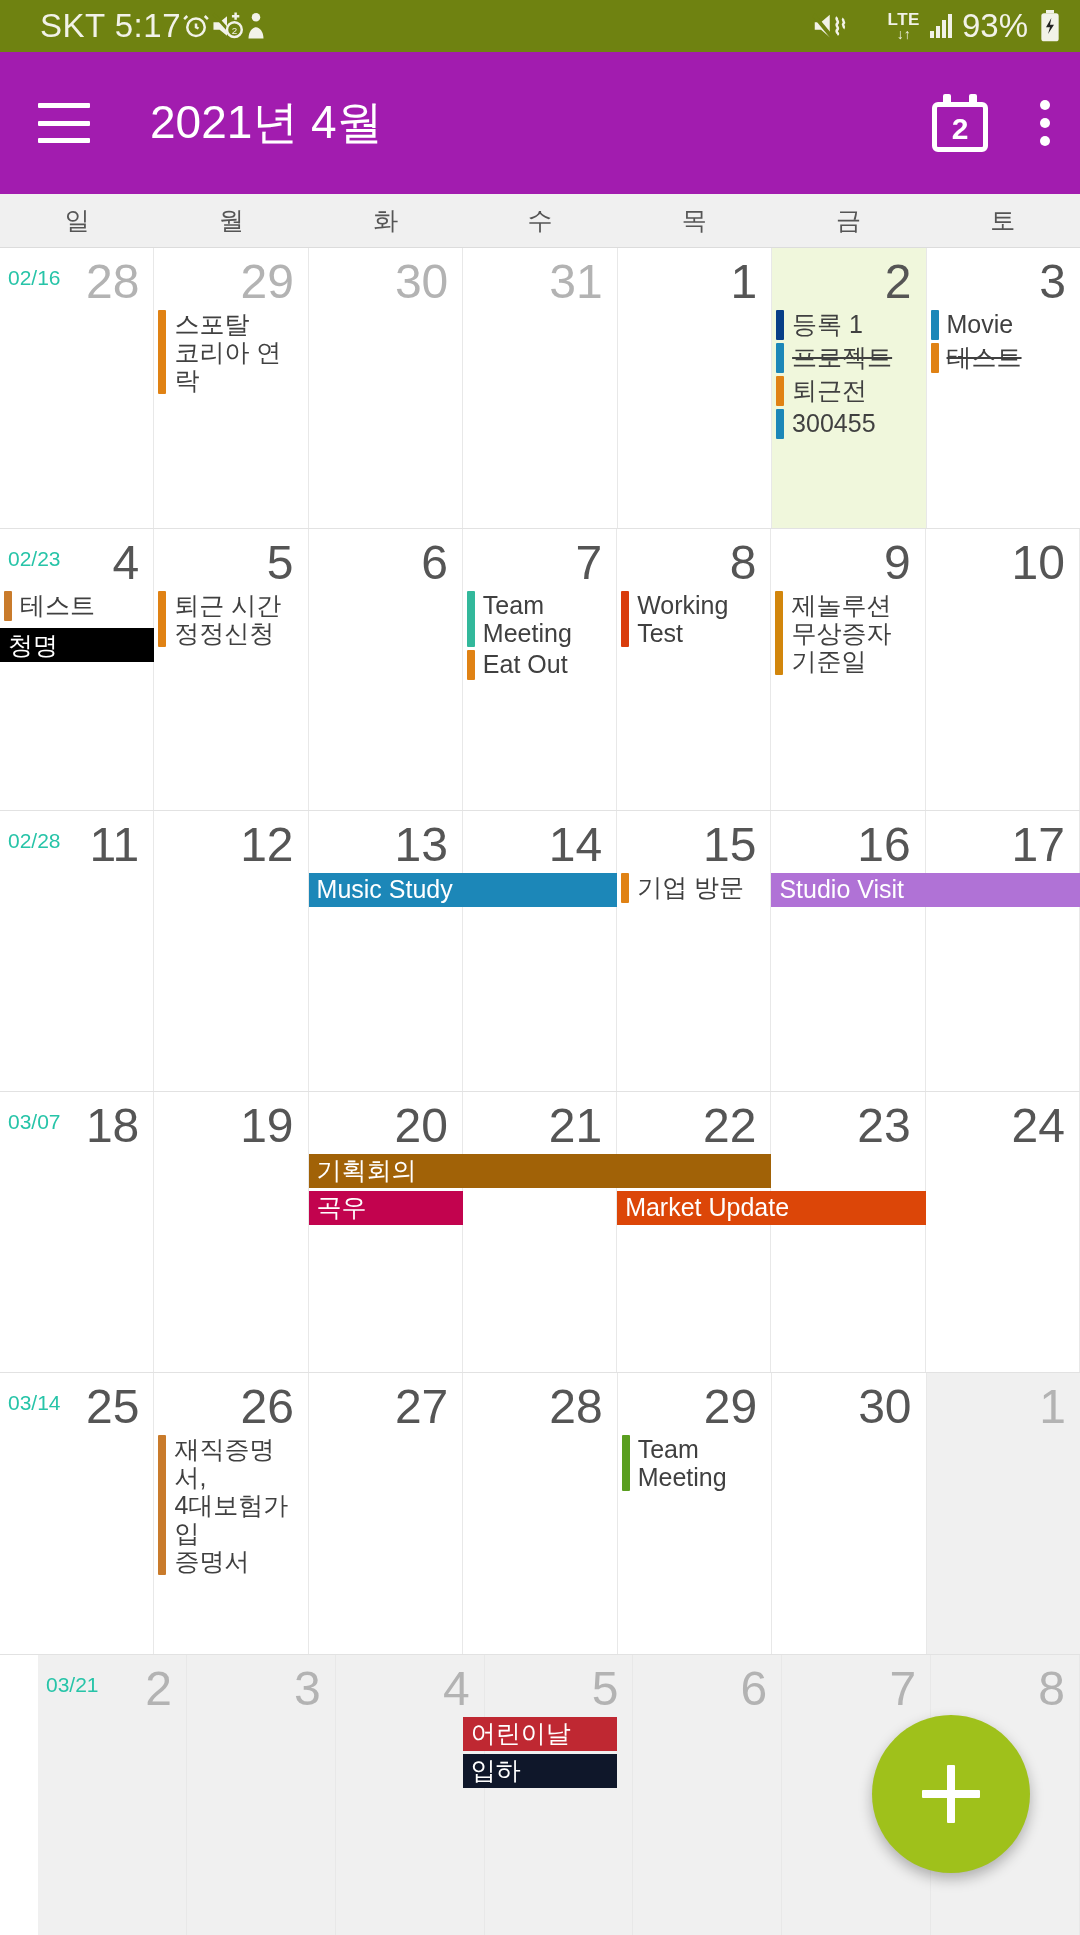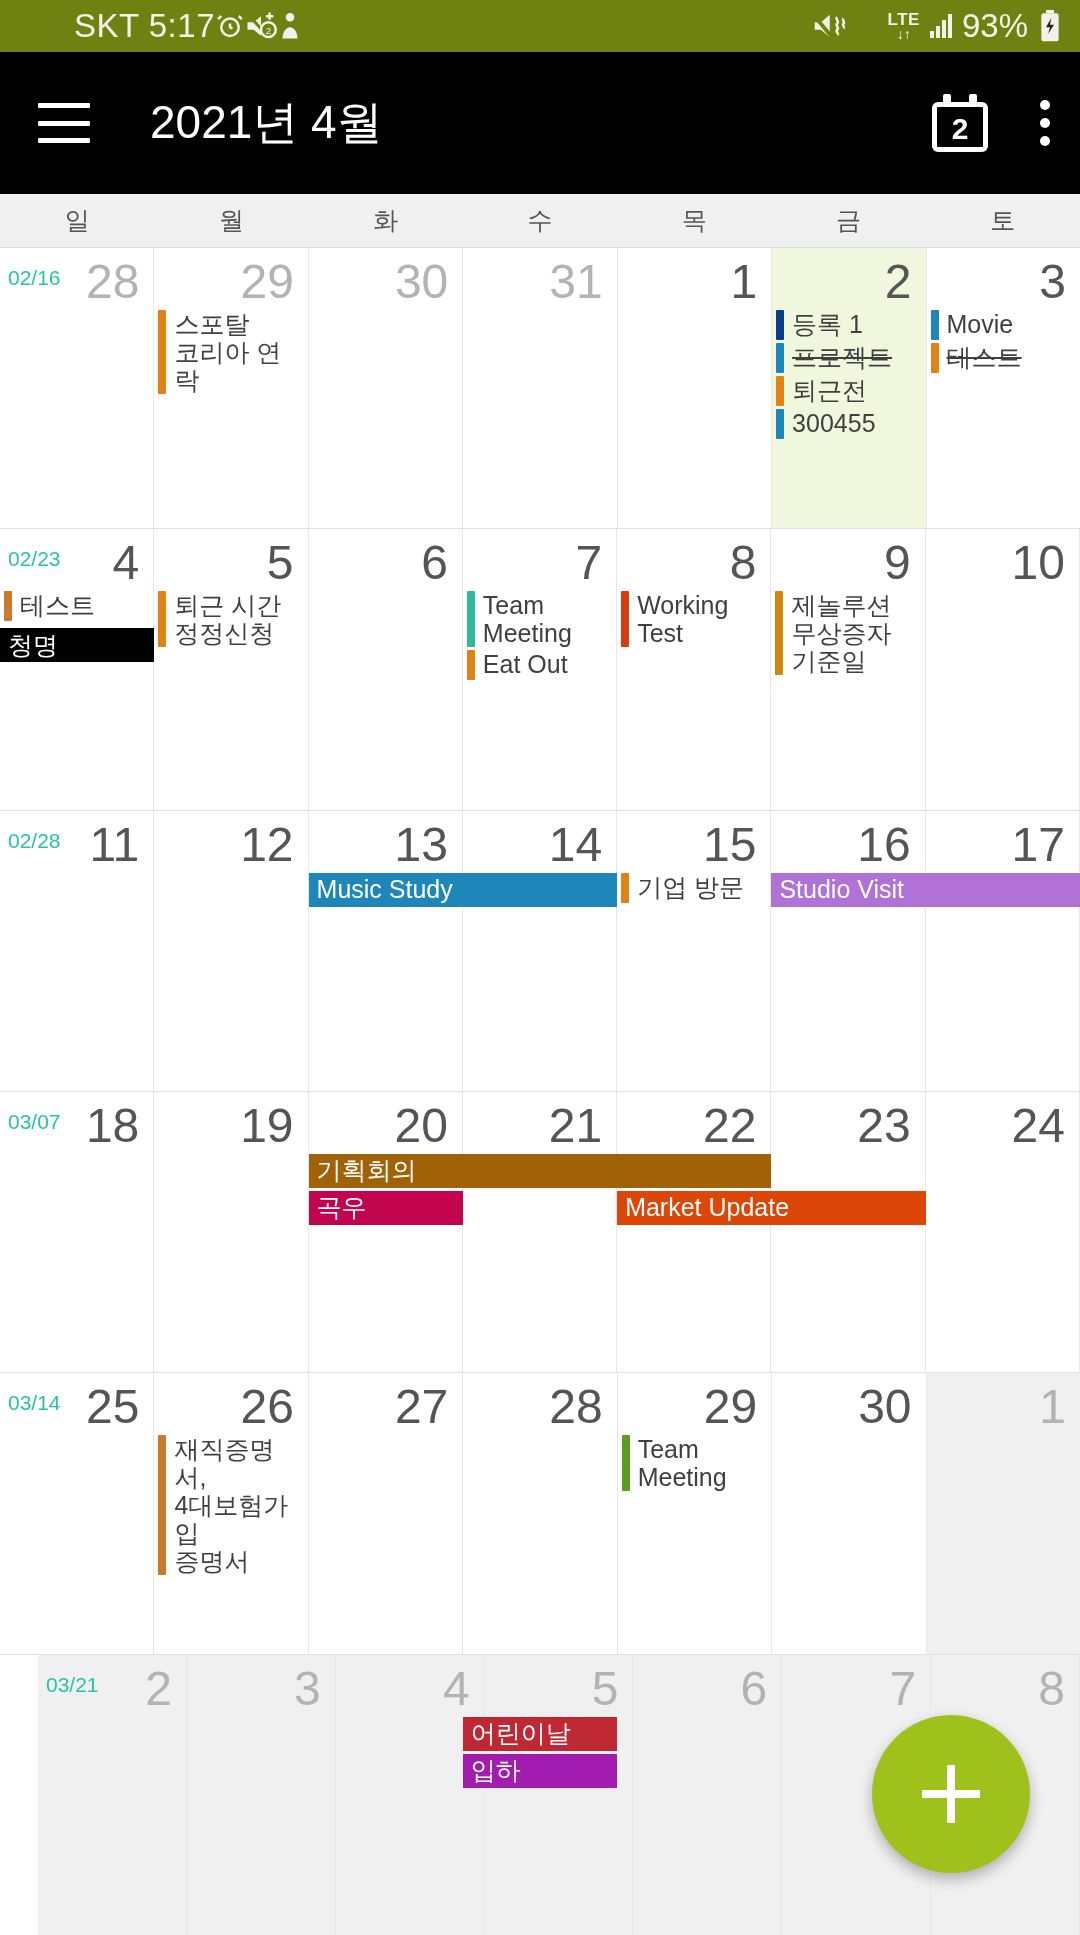--- a/index.html
+++ b/index.html
@@ -8,38 +8,38 @@
     font-family: "Liberation Sans", "DejaVu Sans", sans-serif;
     background: #ffffff; overflow: hidden;
   }
 
   
   .statusbar {
     height: 52px; background: #6f8211;
     display: flex; align-items: center;
     padding: 0 18px 0 40px; color: #f2f2e8;
   }
-  .sb-left { display: flex; align-items: center; flex: 1; margin-left: 34px; }
+  .sb-left { display: flex; align-items: center; flex: 1; }
   .sb-carrier { font-size: 33px; letter-spacing: .5px; }
   .sb-right { display: flex; align-items: center; gap: 10px; }
   .sb-pct { font-size: 33px; }
   .ico { display: inline-flex; align-items: center; justify-content: center; }
   .lte-wrap { display:flex; flex-direction:column; align-items:center; line-height:1;margin-left:27px; }
   .lte-txt { font-size: 17px; font-weight: bold; letter-spacing: .5px; }
   .lte-arr { font-size: 14px; margin-top:-1px; }
   .sigbars { display:flex; align-items:flex-end; gap:2px; height:24px; }
   .sigbars i { width:4px; background:#f2f2e8; display:block; }
   .sigbars i:nth-child(1){height:7px}
   .sigbars i:nth-child(2){height:12px}
   .sigbars i:nth-child(3){height:18px}
   .sigbars i:nth-child(4){height:24px}
 
   
   .appbar {
-    height: 142px; background: #000000;
+    height: 142px; background: #a21caf;
     display: flex; align-items: center; color: #fff;
     padding: 0 30px 0 38px;
   }
   .hamburger { width: 52px; height: 40px; display:flex; flex-direction:column;
     justify-content:space-between; cursor:pointer; }
   .hamburger span { display:block; height:5px; background:#fff; border-radius:1px; }
   .appbar-title { font-size: 46px; margin-left: 60px; flex: 1; font-weight: 400; }
   .cal-icon { position: relative; width: 56px; height: 58px; margin-right: 52px; }
   .cal-icon .body { position:absolute; top:8px; left:0; right:0; bottom:0;
      border: 5px solid #fff; border-radius: 6px; }
@@ -428,21 +428,21 @@
           <div class="daynum muted">6</div>
         </div>
         <div class="cell dim">
           <div class="daynum muted">7</div>
         </div>
         <div class="cell dim">
           <div class="daynum muted">8</div>
         </div>
         <div class="spans">
           <div class="span-ev" style="background: rgb(191, 40, 50); left: 42.8571%; width: 14.2857%; top: 62px;">어린이날</div>
-          <div class="span-ev" style="background: #a21caf; left: 42.8571%; width: 14.2857%; top: 99px;">입하</div>
+          <div class="span-ev" style="background: #0f172a; left: 42.8571%; width: 14.2857%; top: 99px;">입하</div>
         </div>
       </div>
     </div>
 
   <div class="fab">
     <span class="plus"></span>
   </div>
 
 </div>
 

